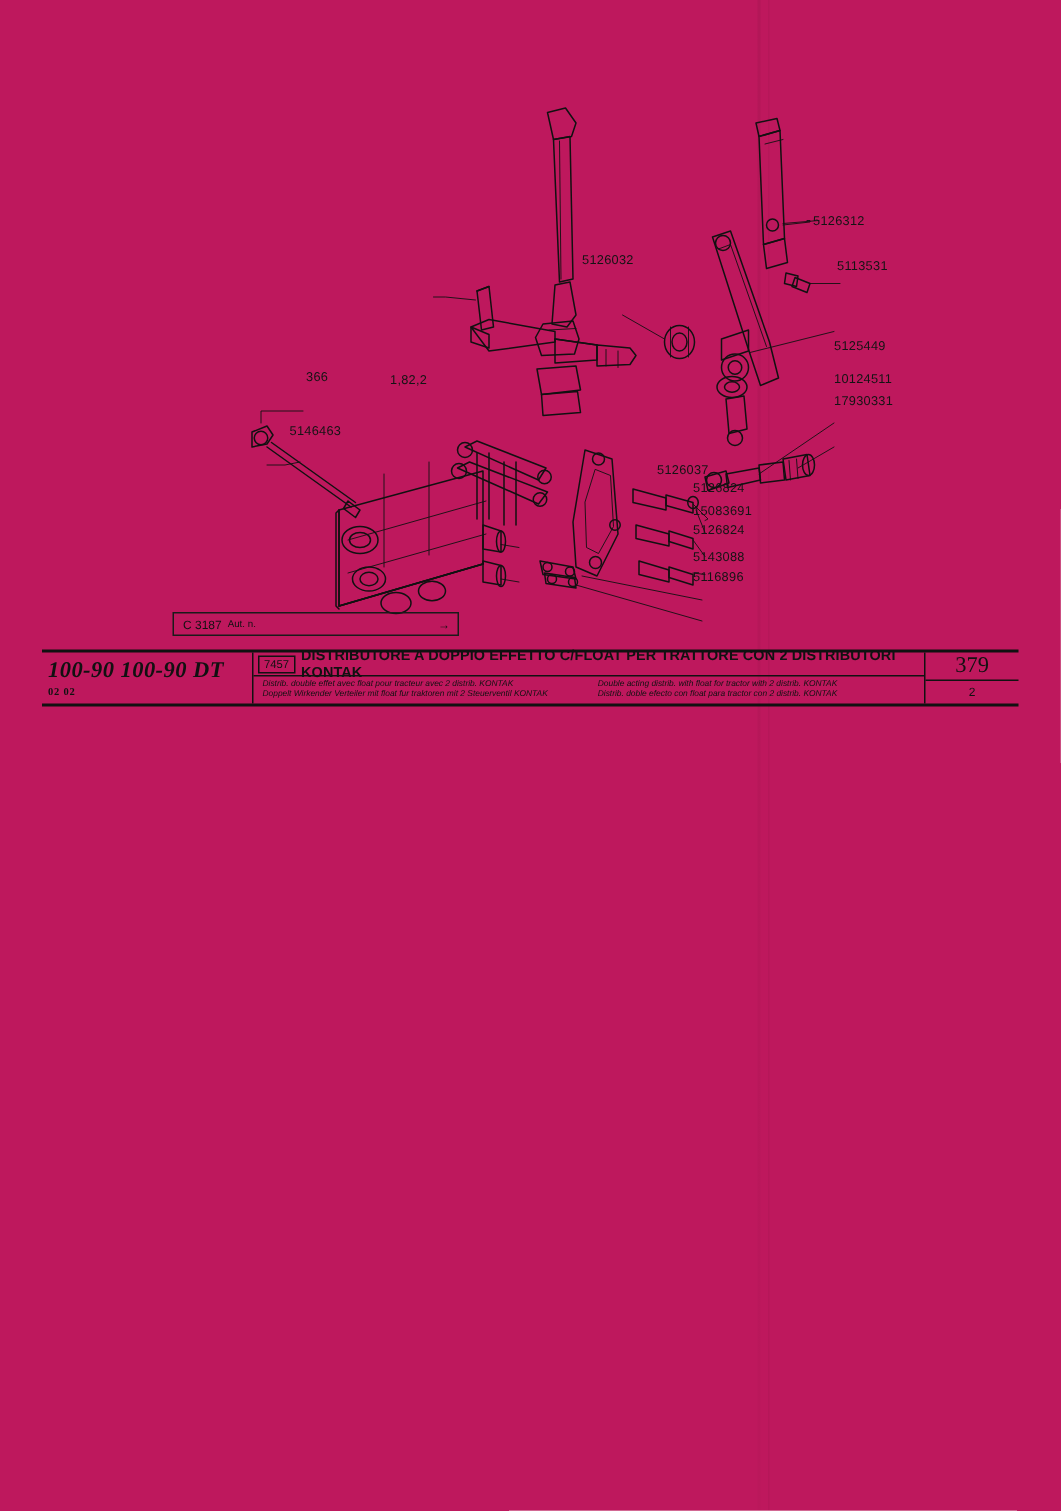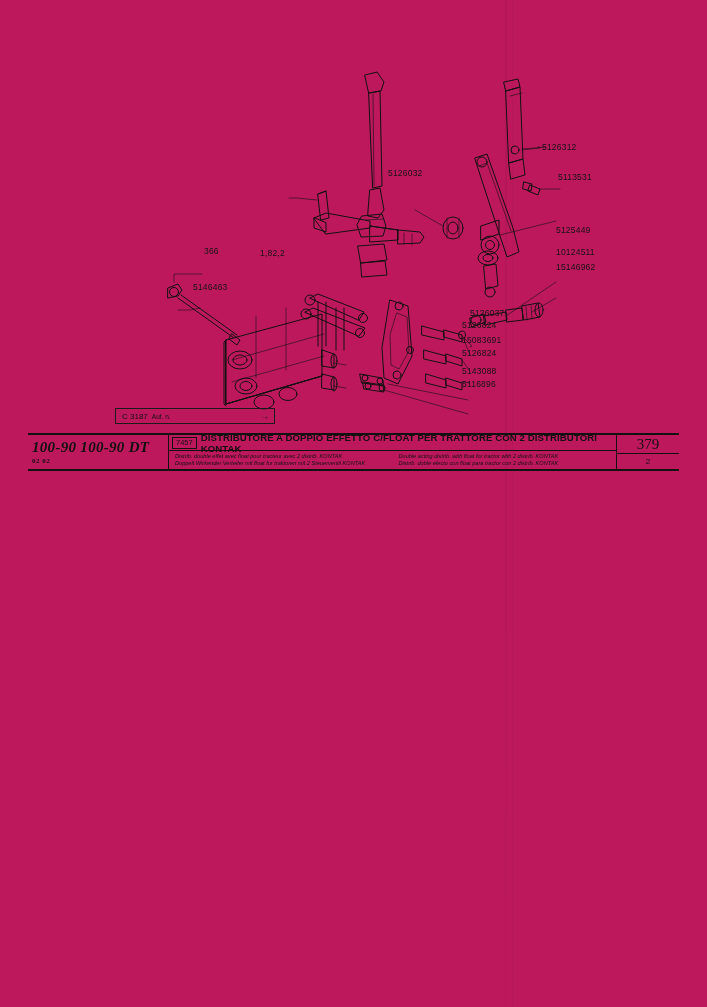--- a/index.html
+++ b/index.html
@@ -36,21 +36,21 @@
     position:absolute;
     font-family:"Liberation Sans", sans-serif;
     font-size:8.5px;
     color:#141414;
     white-space:nowrap;
     letter-spacing:0.2px;
   }
 
   
   .cbox{
-    position:absolute;left:115px;top:408px;width:160px;height:16px;
+    position:absolute;left:115px;top:408px;width:191px;height:16px;
     border:1px solid #1a1a1a;
     font-size:8px;
     color:#111;
     display:flex;align-items:center;
     padding-left:6px;
     box-sizing:border-box;
     background:transparent;
   }
   .cbox .arrow{
     margin-left:auto;margin-right:5px;font-size:8px;
@@ -324,25 +324,25 @@
           <path d="M366 360 l84 24"></path>
         </g>
       </g>
     </svg>
 
     <div class="lbl" style="left:524px;top:112px;">5126312</div>
     <div class="lbl" style="left:540px;top:142px;">5113531</div>
     <div class="lbl" style="left:370px;top:138px;">5126032</div>
     <div class="lbl" style="left:538px;top:195px;">5125449</div>
     <div class="lbl" style="left:538px;top:217px;">10124511</div>
-    <div class="lbl" style="left:538px;top:232px;">15146962</div>
+    <div class="lbl" style="left:538px;top:232px;">17930331</div>
     <div class="lbl" style="left:242px;top:186px;margin-top:32px;">1,82,2</div>
     <div class="lbl" style="left:186px;top:216px;">366</div>
     <div class="lbl" style="left:175px;top:252px;">5146463</div>
-    <div class="lbl" style="left:452px;top:278px;">5126037</div>
+    <div class="lbl" style="left:420px;top:278px;">5126037</div>
     <div class="lbl" style="left:444px;top:290px;">5126824</div>
     <div class="lbl" style="left:444px;top:305px;">15083691</div>
     <div class="lbl" style="left:444px;top:318px;">5126824</div>
     <div class="lbl" style="left:444px;top:336px;">5143088</div>
     <div class="lbl" style="left:444px;top:349px;">5116896</div>
   </div>
 
   <div class="cbox">
     <span>C 3187</span>
     <span style="margin-left:4px;font-size:6.5px;">Aut. n.</span>

